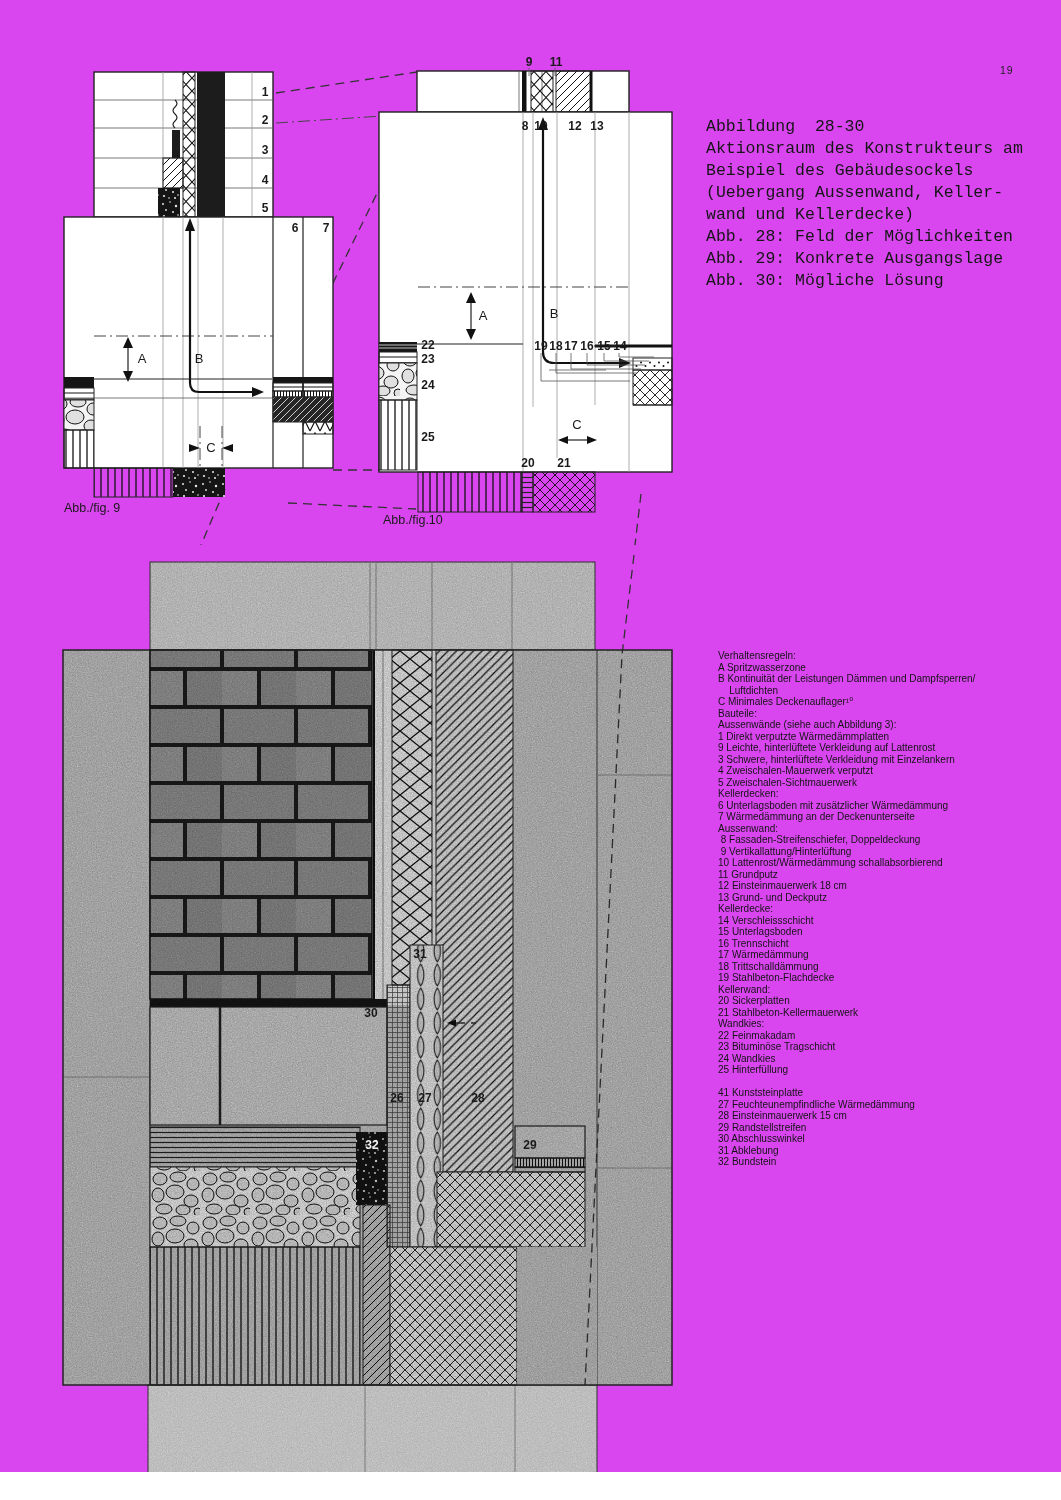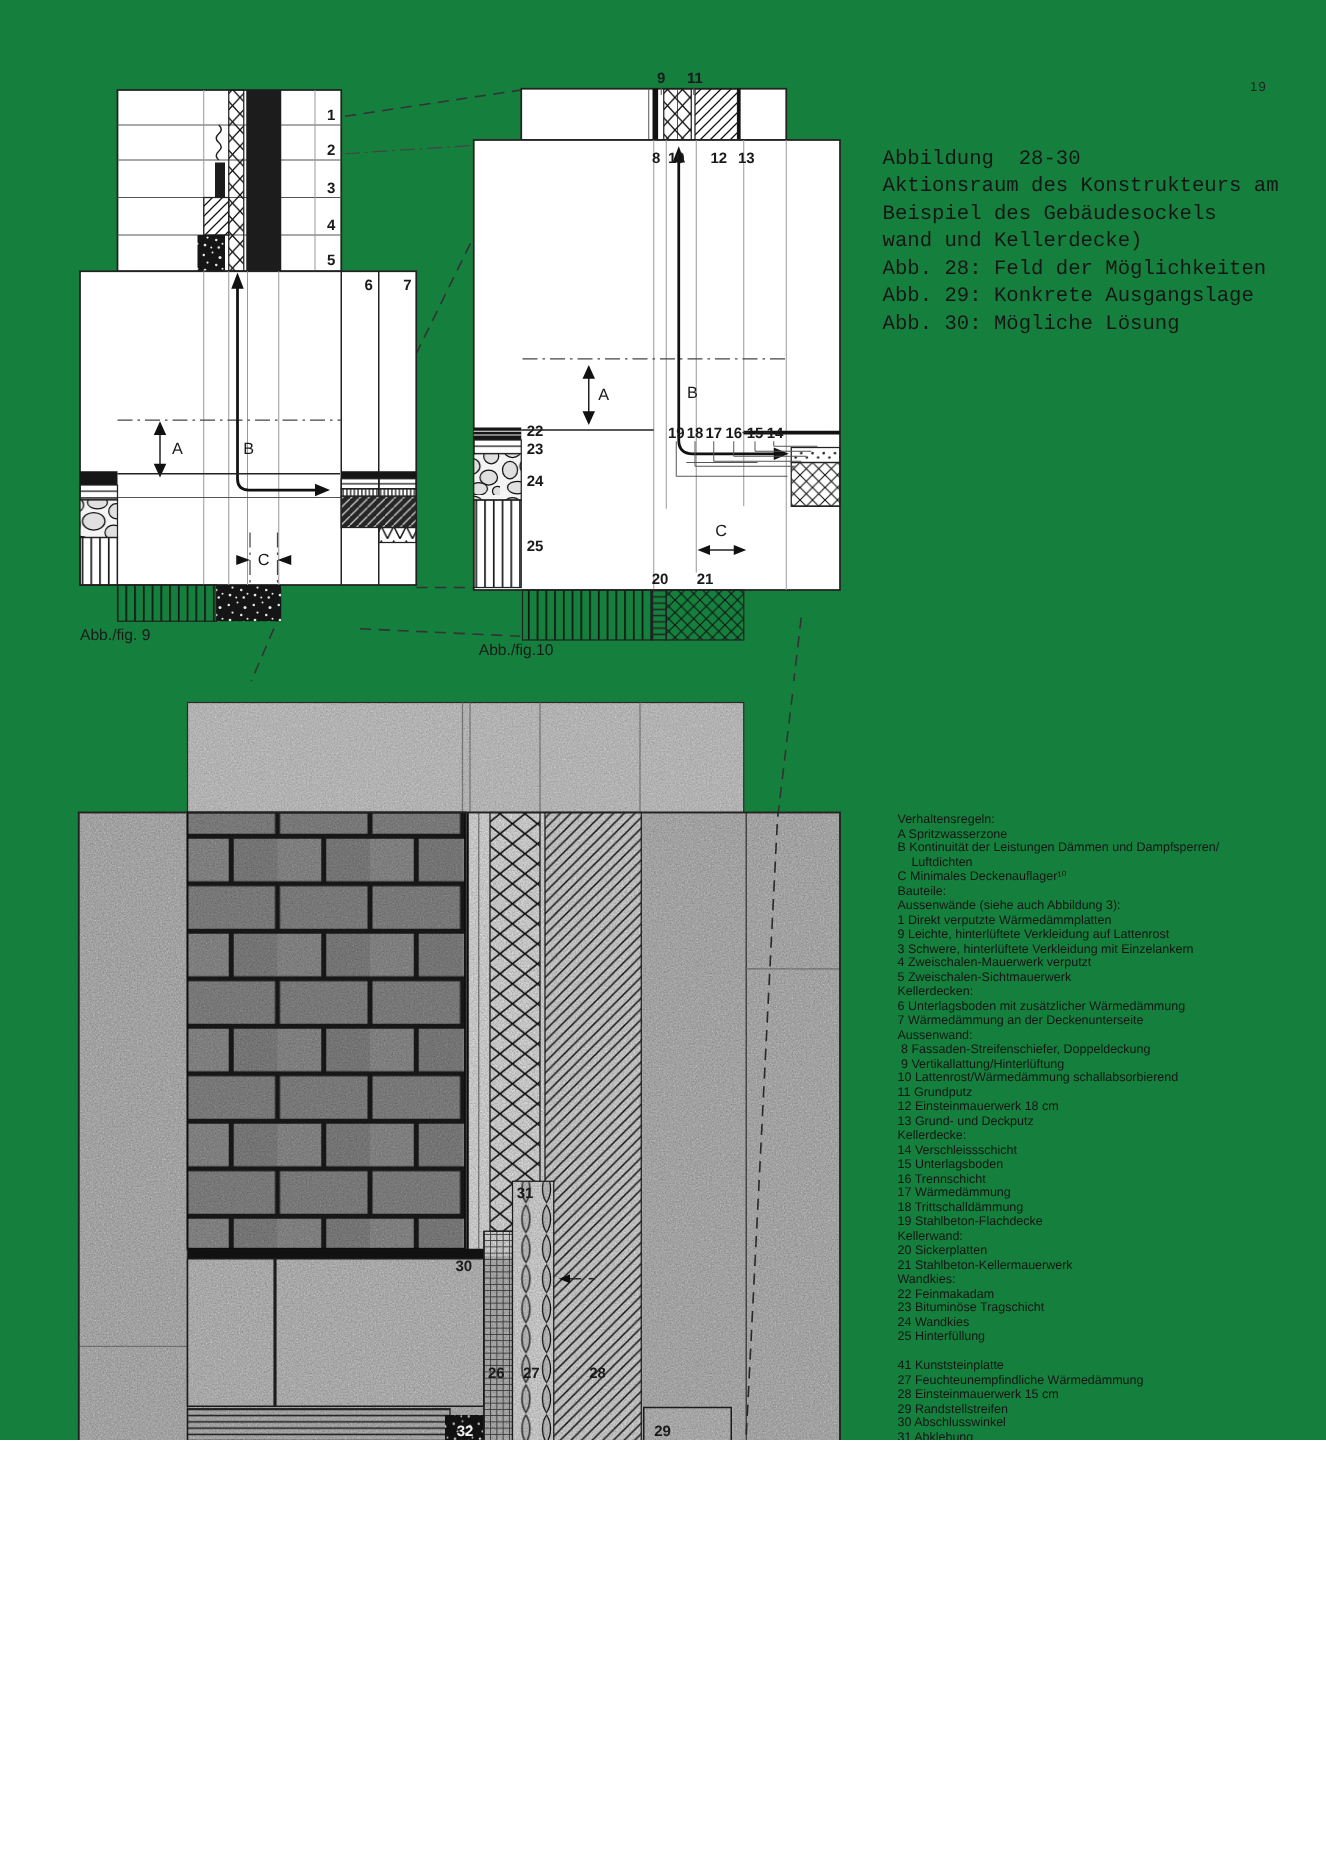--- a/index.html
+++ b/index.html
@@ -1,16 +1,16 @@
 <!DOCTYPE html>
 <html><head>
 <meta charset="utf-8">
 <style>
   html,body{margin:0;padding:0;background:#ffffff;}
-  .page{position:relative;width:1061px;height:1152px;background:#15803d;overflow:hidden;
+  .page{position:relative;width:1061px;height:1472px;background:#d946ef;overflow:hidden;
         font-family:"Liberation Sans","DejaVu Sans",sans-serif;color:#1a1a1a;}
   .page-number{position:absolute;left:1000px;top:64px;font-size:10.5px;letter-spacing:1px;color:#222;}
   .title-block{position:absolute;left:706px;top:116px;width:300px;font-family:Liberation Mono, monospace;}
   .title-line{font-size:16.5px;line-height:22px;white-space:pre;color:#161616;}
   .legend{position:absolute;left:718px;top:650px;width:300px;}
   .lg-line{font-size:10px;line-height:11.5px;min-height:11.5px;white-space:pre-wrap;color:#141414;}
   svg{position:absolute;display:block;}
   #figs-svg{left:0;top:0;}
   #detail-svg{left:0;top:555px;}
   
@@ -126,20 +126,21 @@
 
 <div class="page">
 
   <div class="page-number">19</div>
 
   <div class="title-block">
 
   <div class="title-line">Abbildung  28-30</div>
       <div class="title-line">Aktionsraum des Konstrukteurs am</div>
       <div class="title-line">Beispiel des Gebäudesockels</div>
+      <div class="title-line">(Uebergang Aussenwand, Keller-</div>
       <div class="title-line">wand und Kellerdecke)</div>
       <div class="title-line">Abb. 28: Feld der Möglichkeiten</div>
       <div class="title-line">Abb. 29: Konkrete Ausgangslage</div>
       <div class="title-line">Abb. 30: Mögliche Lösung</div>
     </div>
 
   <div class="legend">
 
   <div class="lg-line">Verhaltensregeln:</div>
       <div class="lg-line">A Spritzwasserzone</div>

